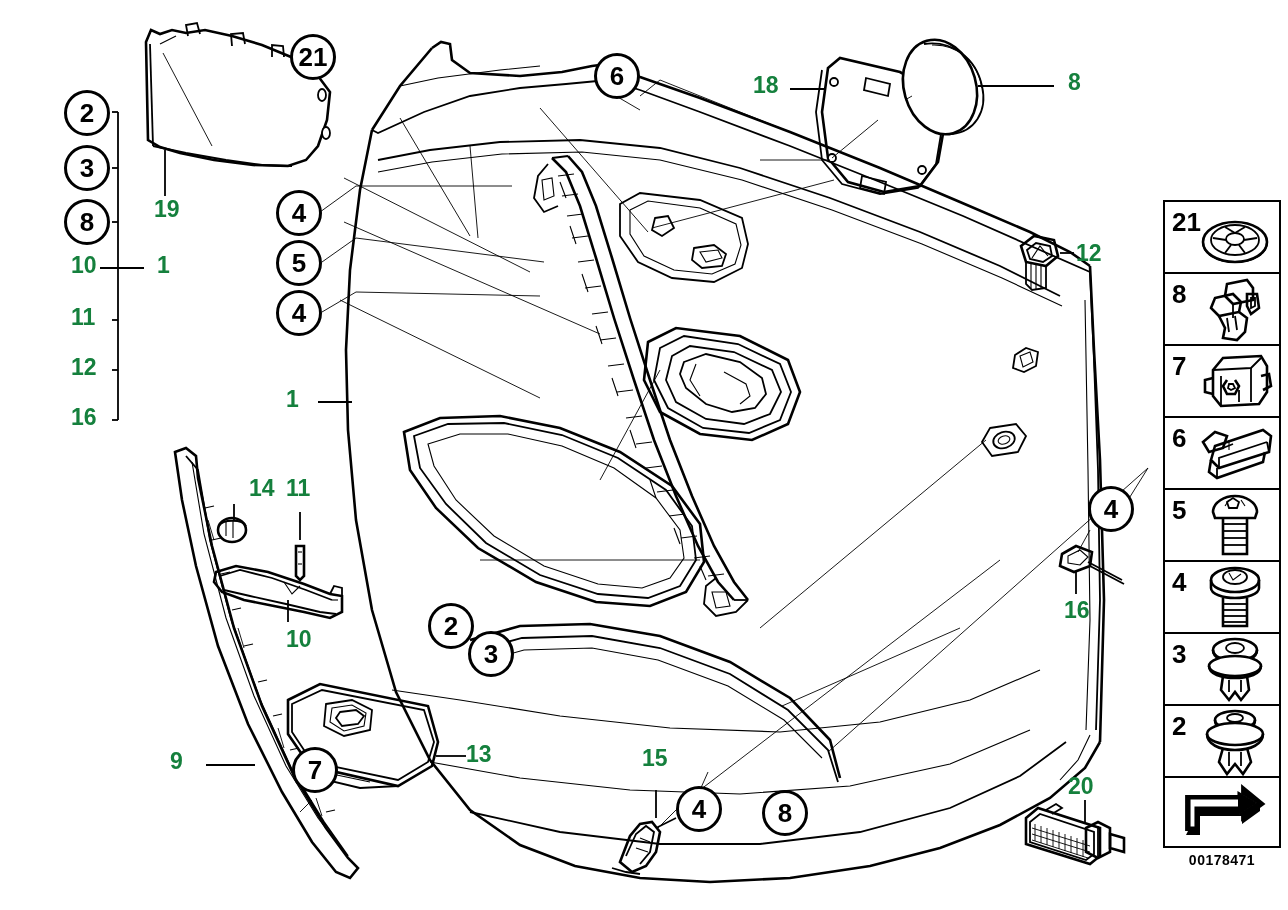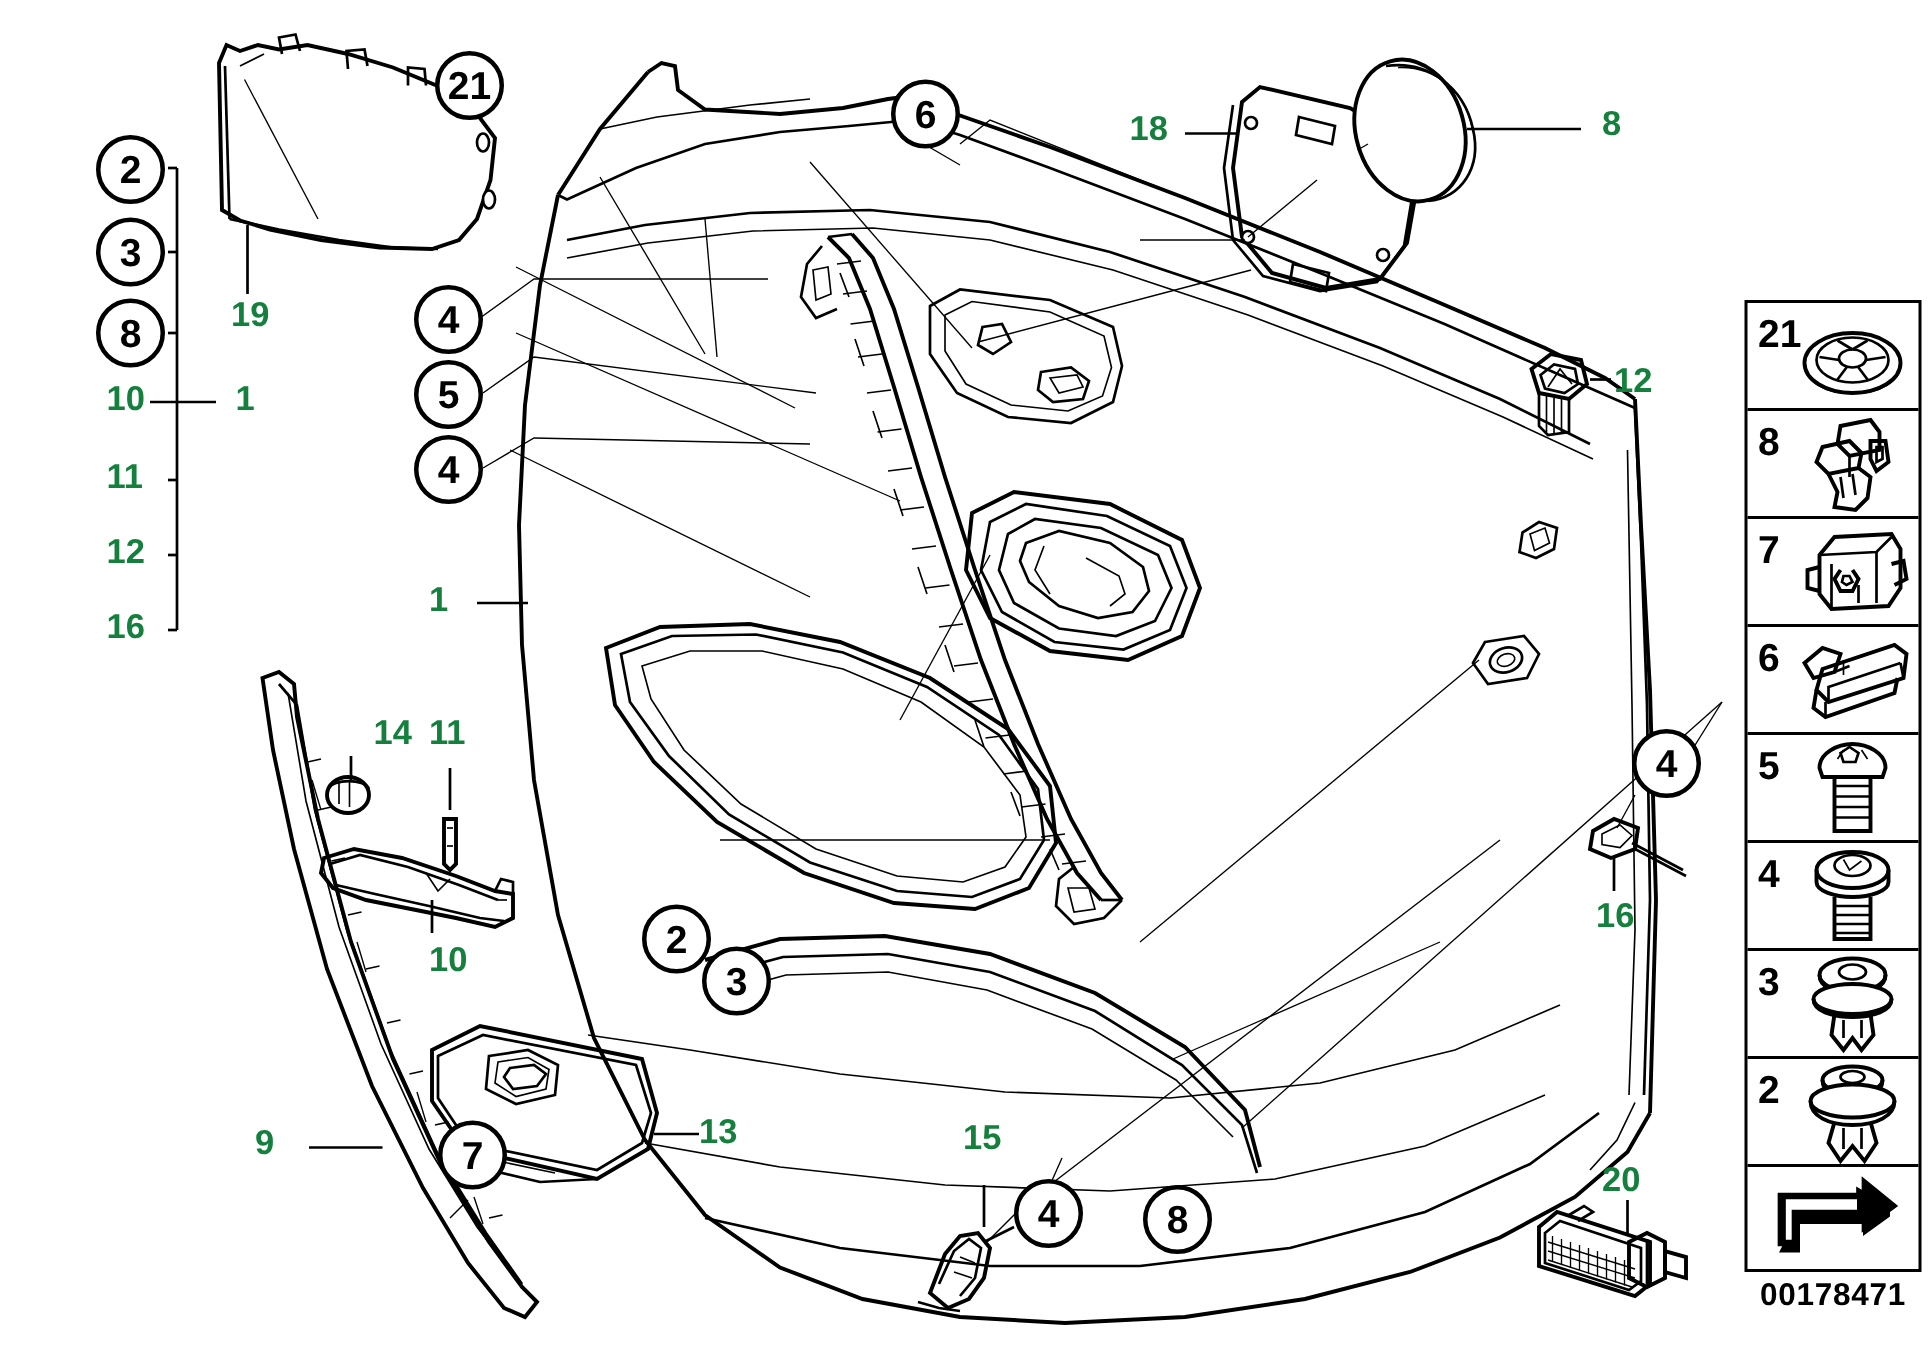--- a/index.html
+++ b/index.html
@@ -21,21 +21,21 @@
   
   .num{position:absolute;font-weight:bold;color:#15803d;font-size:23px;line-height:1;white-space:nowrap;}
   
   #legend{position:absolute;left:1163px;top:200px;width:118px;height:648px;
           border:2px solid #000;box-sizing:border-box;background:#fff;}
   .lrow{position:relative;height:72px;border-bottom:2px solid #000;box-sizing:border-box;}
   .lrow:last-child{border-bottom:none;}
   .lnum{position:absolute;left:7px;top:5px;font-size:26px;font-weight:bold;color:#000;}
   .lart{position:absolute;right:2px;top:0;width:88px;height:72px;}
   #partno{position:absolute;left:1163px;top:852px;width:118px;text-align:center;
-          font-size:21px;font-weight:bold;letter-spacing:0.5px;color:#000;
+          font-size:14px;font-weight:bold;letter-spacing:0.5px;color:#000;
           font-family:"Liberation Sans",sans-serif;}
 </style>
 </head>
 <body>
 
 <div id="stage">
 
   <svg class="layer" viewBox="0 0 1288 910">
 
     <g>

